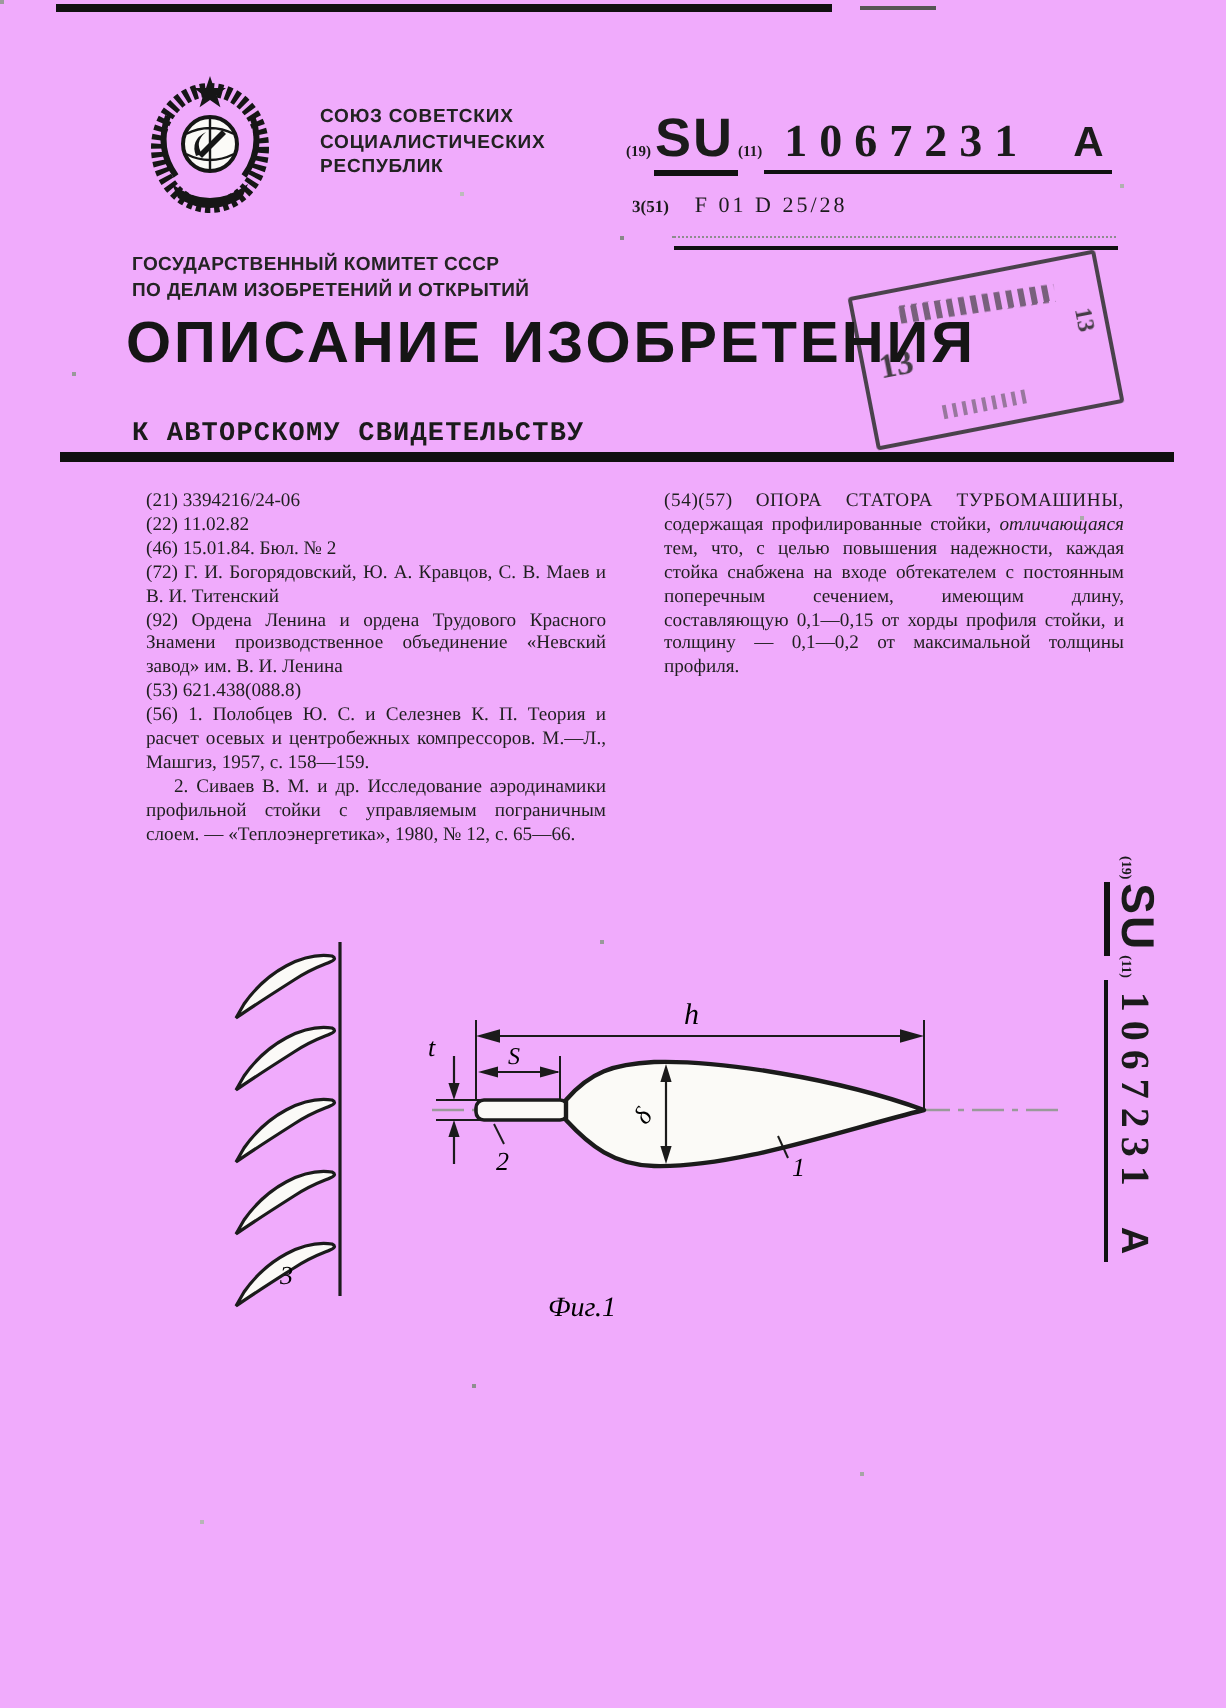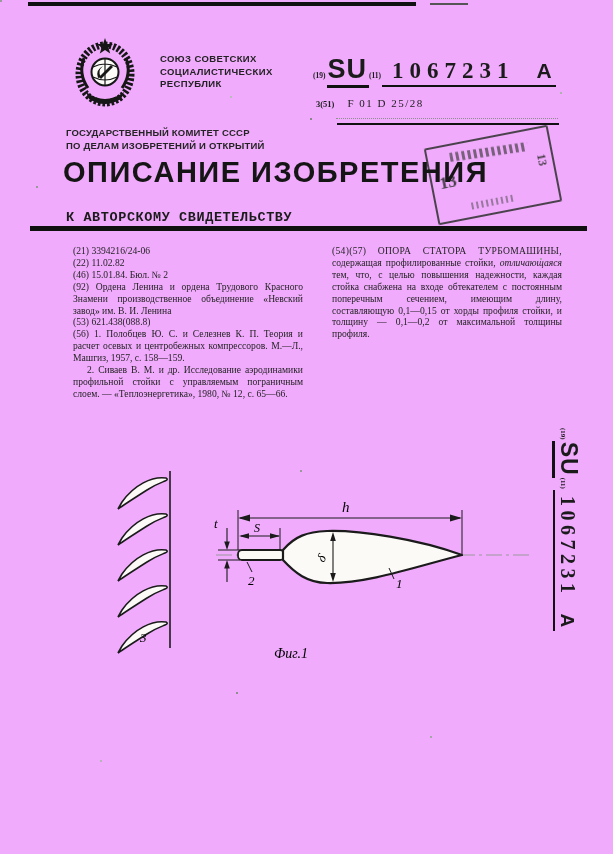--- a/index.html
+++ b/index.html
@@ -133,20 +133,21 @@
   </div>
 
   <div class="abs doc-title">ОПИСАНИЕ ИЗОБРЕТЕНИЯ</div>
   <div class="abs doc-subtitle">К АВТОРСКОМУ СВИДЕТЕЛЬСТВУ</div>
   <div class="abs rule"></div>
 
   <div class="abs col col-left">
       <p>(21) 3394216/24-06</p>
       <p>(22) 11.02.82</p>
       <p>(46) 15.01.84. Бюл. № 2</p>
+      <p>(72) Г. И. Богорядовский, Ю. А. Кравцов, С. В. Маев и В. И. Титенский</p>
       <p>(92) Ордена Ленина и ордена Трудового Красного Знамени производственное объединение «Невский завод» им. В. И. Ленина</p>
       <p>(53) 621.438(088.8)</p>
       <p>(56) 1. Полобцев Ю. С. и Селезнев К. П. Теория и расчет осевых и центробежных компрессоров. М.—Л., Машгиз, 1957, с. 158—159.</p>
       <p class="indent">2. Сиваев В. М. и др. Исследование аэродинамики профильной стойки с управляемым пограничным слоем. — «Теплоэнергетика», 1980, № 12, с. 65—66.</p>
     </div>
 
   <div class="abs col col-right">
     <p><span class="caps">(54)(57)</span> <span class="caps">ОПОРА СТАТОРА ТУРБОМАШИНЫ, </span><span>содержащая профилированные стойки, </span><em>отличающаяся</em><span> тем, что, с целью повышения надежности, каждая стойка снабжена на входе обтекателем с постоянным поперечным сечением, имеющим длину, составляющую 0,1—0,15 от хорды профиля стойки, и толщину — 0,1—0,2 от максимальной толщины профиля.</span></p>
   </div>
 

